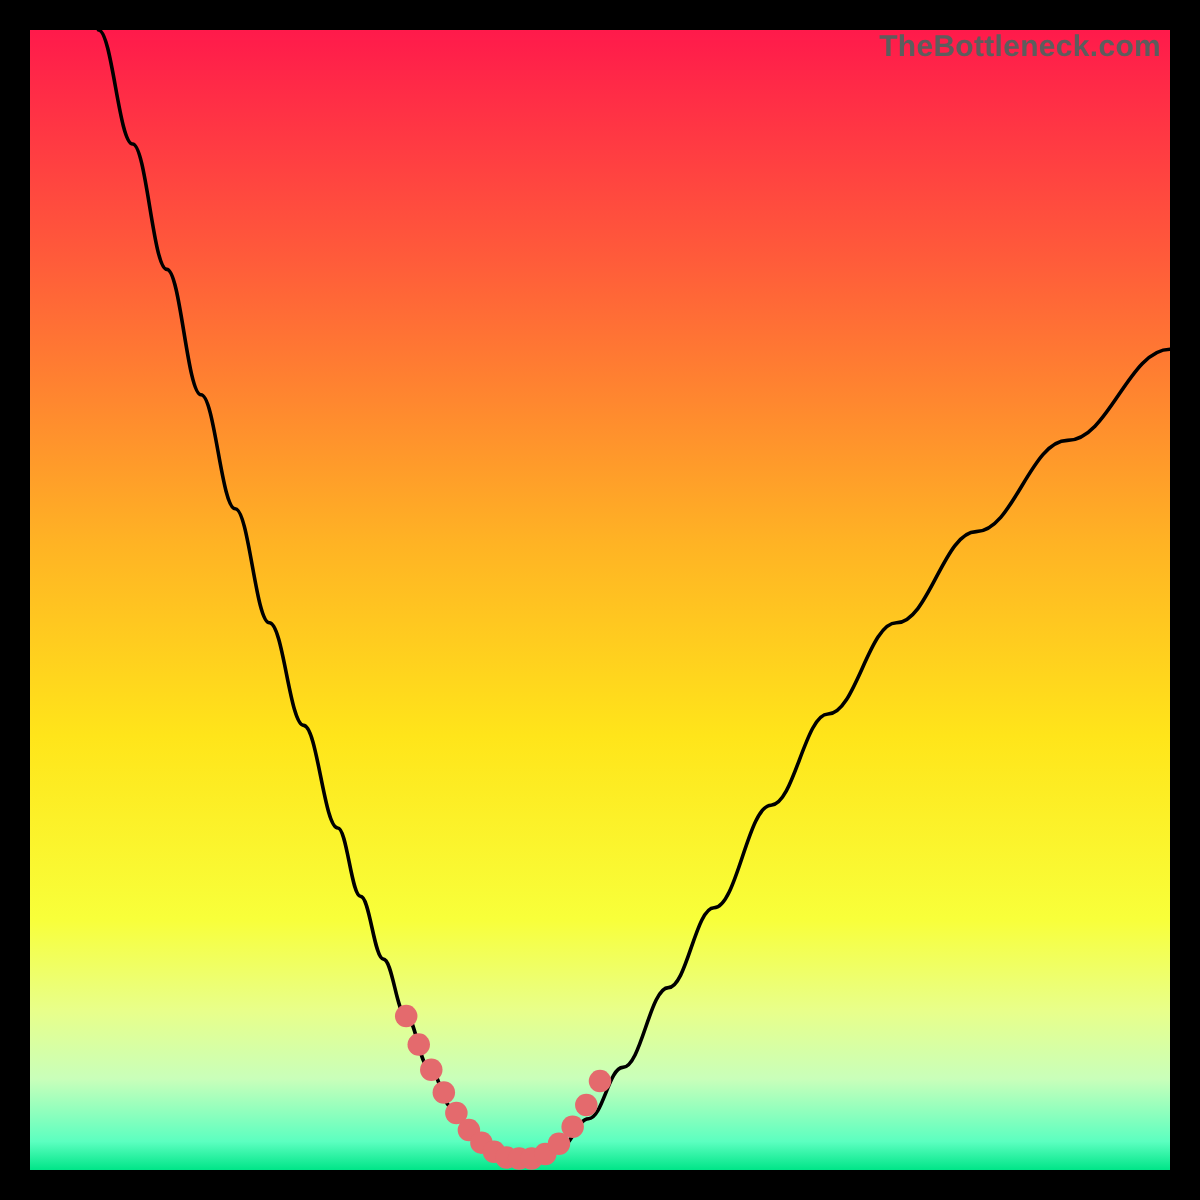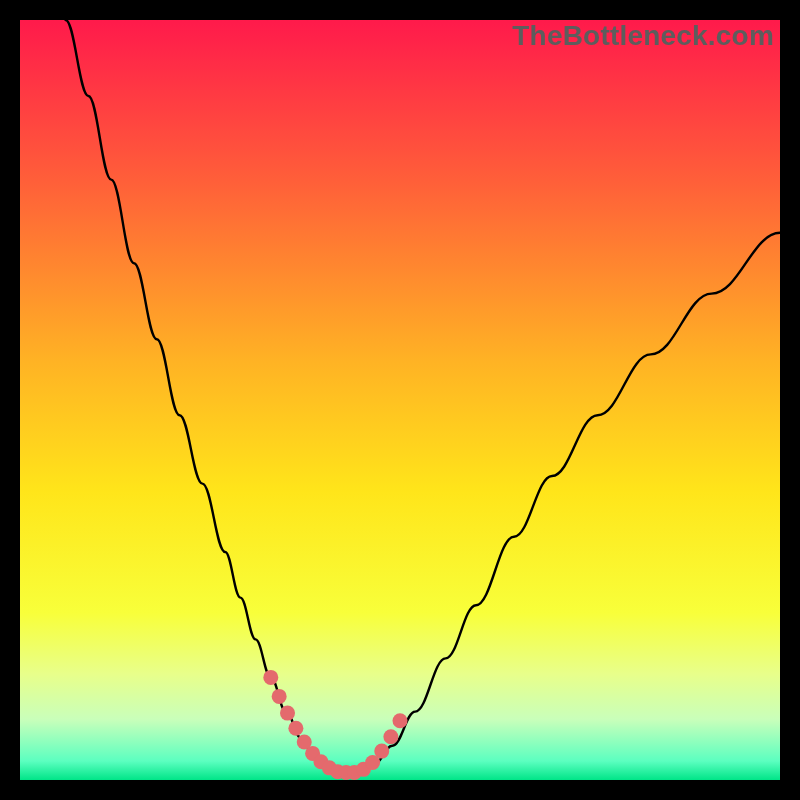--- a/index.html
+++ b/index.html
@@ -23,21 +23,21 @@
     left: 0;
     top: 0;
     width: 760px;
     height: 760px;
   }
   .watermark {
     position: absolute;
     top: 0px;
     right: 6px;
     font-family: Arial, Helvetica, sans-serif;
-    font-size: 28px;
+    font-size: 20px;
     font-weight: 600;
     color: #5d5d5d;
     letter-spacing: 0.2px;
   }
 </style>
 </head>
 <body>
 
 <div class="frame">
 

